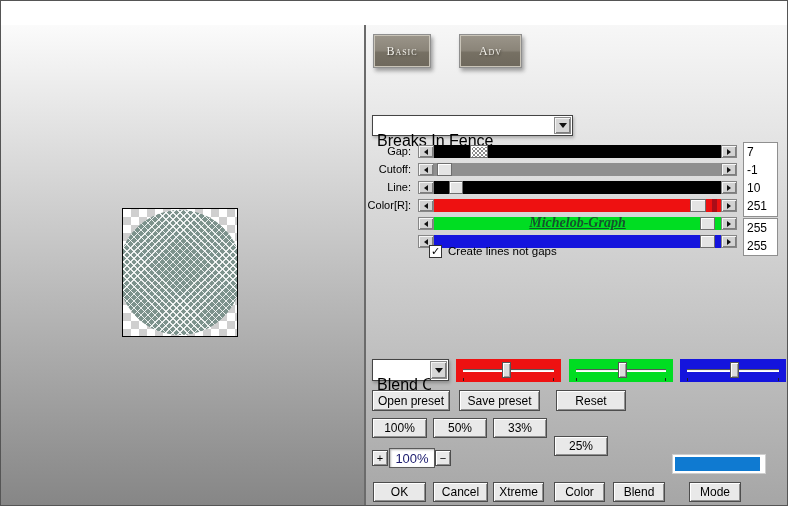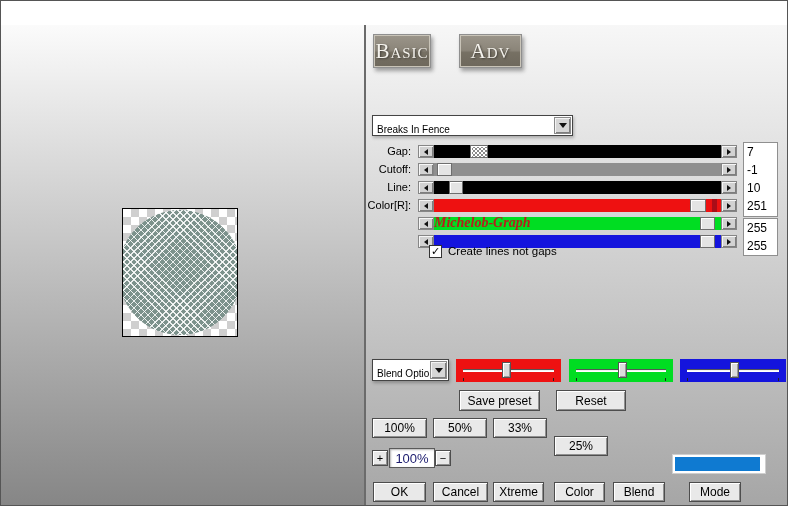--- a/index.html
+++ b/index.html
@@ -36,35 +36,35 @@
                               linear-gradient(45deg,#cfcfcf 25%,transparent 25%,transparent 75%,#cfcfcf 75%);
              background-size:16px 16px; background-position:0 0,8px 8px; }
   .preview-circle { position:absolute; left:-5px; top:1px; width:124px; height:125px; border-radius:50%;
              background-color:#7c928c;
              background-image:repeating-linear-gradient(45deg,rgba(255,255,255,.85) 0 1px,transparent 1px 5px),
                               repeating-linear-gradient(-45deg,rgba(255,255,255,.85) 0 1px,transparent 1px 5px); }
 
   
   .mode-btn { display:flex; align-items:center; justify-content:center;
               font-family:"Liberation Serif","DejaVu Serif",serif; font-variant:small-caps;
-              font-size:21px; letter-spacing:1px; color:#f4f2ec; text-shadow:1px 1px 2px #44403a;
+              font-size:12px; letter-spacing:1px; color:#f4f2ec; text-shadow:1px 1px 2px #44403a;
               background:linear-gradient(#9b958a,#8b8579 48%,#767063 55%,#6e685c);
               border:1px solid #8f8f8f; box-shadow:inset 0 0 0 1px #c9c4b8, 2px 3px 4px rgba(0,0,0,.35);
               cursor:default; }
   #btn-basic { left:372px; top:9px; width:58px; height:34px; }
   #btn-adv   { left:458px; top:9px; width:63px; height:34px; }
 
   
   .win-btn { display:flex; align-items:center; justify-content:center; font-size:12px; color:#000;
              background:#e9e9e9; border:1px solid #4d4d4d;
              box-shadow:inset 1px 1px 0 #ffffff, inset -1px -1px 0 #909090; cursor:default; }
   .sunken { background:#fff; border:1px solid #5a5a5a; box-shadow:inset 1px 1px 2px #b5b5b5; }
 
   .combo { background:#fff; border:1px solid #444; box-shadow:1px 2px 3px rgba(0,0,0,.25); }
-  .combo .combo-text { position:absolute; left:4px; top:8px; font-size:10px; white-space:nowrap; overflow:hidden; }
+  .combo .combo-text { position:absolute; left:4px; top:16px; font-size:16px; white-space:nowrap; overflow:hidden; }
   .combo .combo-btn { position:absolute; right:1px; top:1px; bottom:1px; width:17px; background:#d6d6d6;
                       border:1px solid #8a8a8a; box-shadow:inset 1px 1px 0 #f4f4f4, inset -1px -1px 0 #7d7d7d;
                       display:flex; align-items:center; justify-content:center; }
   .tri-down { width:0; height:0; border-left:4px solid transparent; border-right:4px solid transparent;
               border-top:5px solid #111; }
   .tri-left { width:0; height:0; border-top:3px solid transparent; border-bottom:3px solid transparent;
               border-right:4px solid #111; }
   .tri-right{ width:0; height:0; border-top:3px solid transparent; border-bottom:3px solid transparent;
               border-left:4px solid #111; }
 
@@ -75,23 +75,23 @@
   .scroll-arrow { width:16px; height:13px; background:#d2d2d2; border:1px solid #868686;
                   box-shadow:inset 1px 1px 0 #f6f6f6, inset -1px -1px 0 #7e7e7e;
                   display:flex; align-items:center; justify-content:center; }
   .p-track { position:absolute; left:433px; width:287px; height:13px; }
   .p-thumb { position:absolute; top:0; height:13px; background:#e4e4e4; border:1px solid #6e6e6e;
              box-shadow:inset 1px 1px 0 #fff; }
   .p-thumb.dither { background-color:#fff;
              background-image:linear-gradient(45deg,#8a8a8a 25%,transparent 25%,transparent 75%,#8a8a8a 75%),
                               linear-gradient(45deg,#8a8a8a 25%,transparent 25%,transparent 75%,#8a8a8a 75%);
              background-size:4px 4px; background-position:0 0,2px 2px; }
-  .green-overlay { position:absolute; left:0; top:-2px; width:100%; text-align:left;
+  .green-overlay { position:absolute; left:0; top:-2px; width:100%; text-align:center;
              font-family:"Liberation Serif","DejaVu Serif",serif; font-style:italic; font-weight:bold;
-             font-size:14px; color:#b91c1c; }
+             font-size:14px; color:#14532d;text-decoration:underline; }
   .value-box { position:absolute; left:742px; width:35px; background:#fff; border:1px solid #8f8f8f; }
   .value-box div { font-size:12px; line-height:18px; padding-left:3px; color:#000; }
 
   
   .checkbox { position:absolute; left:428px; top:220px; width:13px; height:13px; background:#fff;
               border:1px solid #333; font-size:11px; line-height:11px; text-align:center; font-weight:bold; }
   .checkbox-label { position:absolute; left:447px; top:220px; font-size:11.5px; color:#000; }
 
   
   .trackbar { position:absolute; top:334px; height:23px; }
@@ -234,20 +234,21 @@
       <div class="tb-tick" style="left:7px;"></div>
       <div class="tb-tick" style="right:7px;"></div>
     </div>
     <div class="trackbar" style="left:679px; width:106px; background:#1414dd;">
       <div class="tb-groove"></div>
       <div class="tb-thumb" style="left:50px;"></div>
       <div class="tb-tick" style="left:7px;"></div>
       <div class="tb-tick" style="right:7px;"></div>
     </div>
 
+    <div class="abs win-btn" style="left:371px; top:365px; width:78px; height:21px;">Open preset</div>
     <div class="abs win-btn" style="left:458px; top:365px; width:81px; height:21px;">Save preset</div>
     <div class="abs win-btn" style="left:555px; top:365px; width:70px; height:21px;">Reset</div>
 
     <div class="abs win-btn" style="left:371px; top:393px; width:55px; height:20px;">100%</div>
     <div class="abs win-btn" style="left:432px; top:393px; width:54px; height:20px;">50%</div>
     <div class="abs win-btn" style="left:492px; top:393px; width:54px; height:20px;">33%</div>
     <div class="abs win-btn" style="left:553px; top:411px; width:54px; height:20px;">25%</div>
 
     <div class="abs win-btn mini-btn" style="left:371px; top:425px; width:16px; height:16px;">+</div>
     <div class="abs sunken" id="zoom-field">100%</div>

